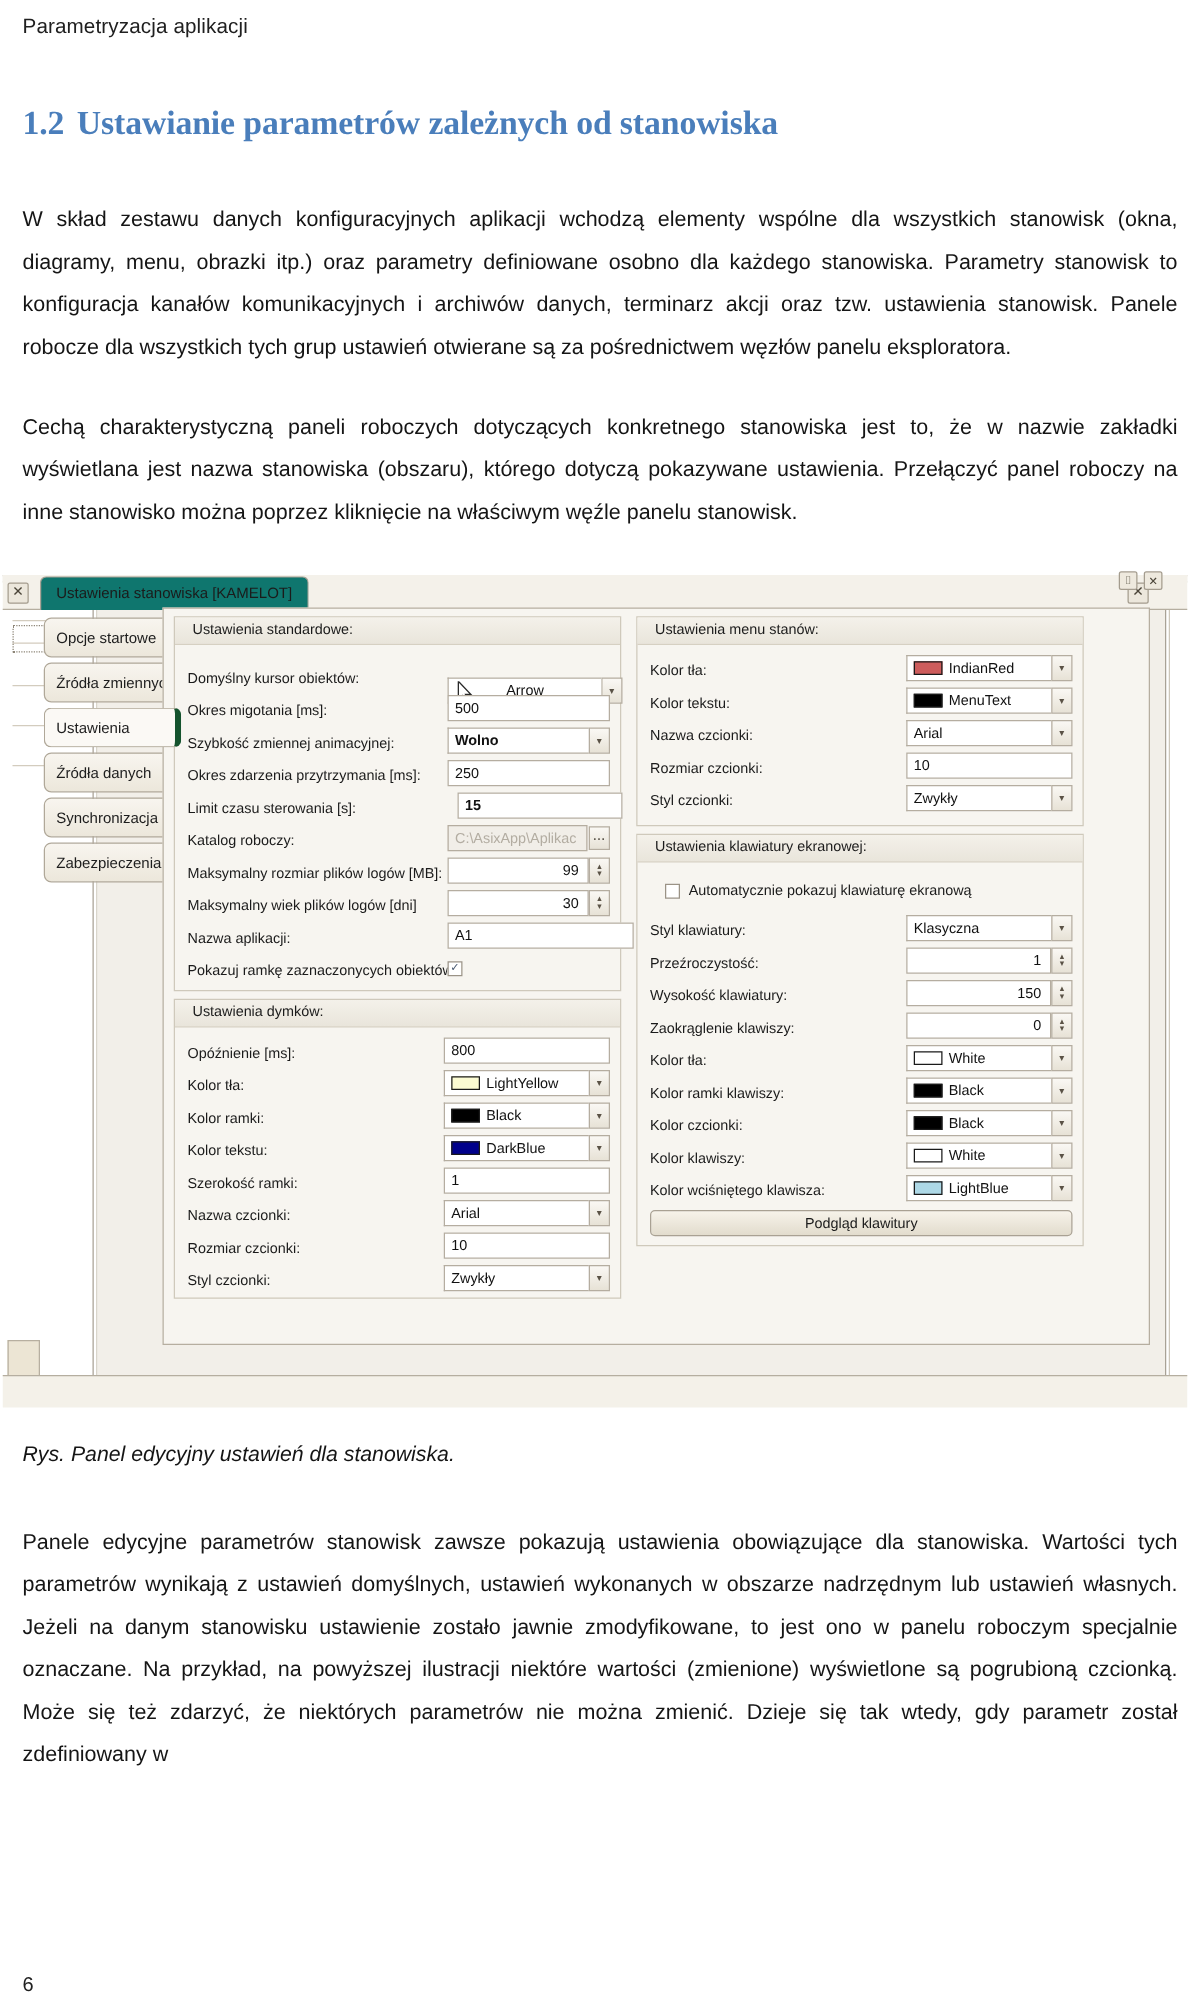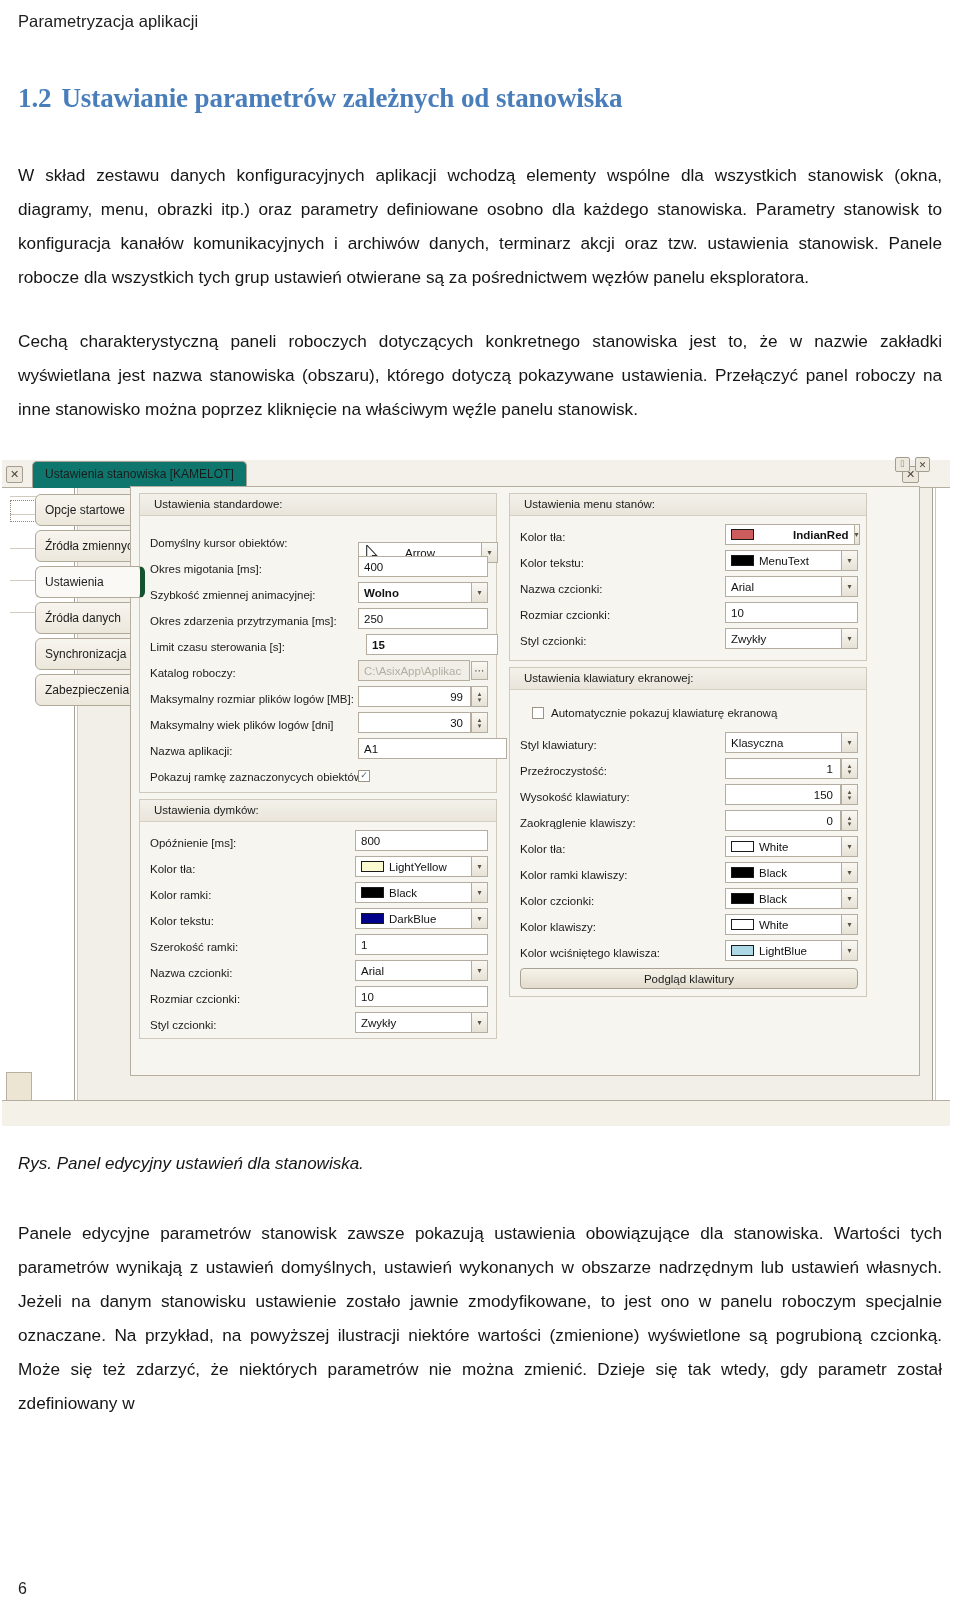--- a/index.html
+++ b/index.html
@@ -297,21 +297,21 @@
                 <polygon points="1,0 1,14 4.2,10.8 6.4,15.6 8.6,14.6 6.4,10 10.5,10" fill="#ffffff" stroke="#2a2a2a" stroke-width="1"></polygon>
               </svg>
               <span>Arrow</span>
             </div>
             <div class="arrow">▾</div>
           </div>
 
           <div class="row" style="left:10px; top:64px;">
               <span class="lbl">Okres migotania [ms]:</span>
             </div>
-          <div class="fld" style="left:218px; top:62px; width:130px;">400</div>
+          <div class="fld" style="left:218px; top:62px; width:130px;">500</div>
 
           <div class="row" style="left:10px; top:90px;">
               <span class="lbl"> Szybkość zmiennej animacyjnej:</span>
             </div>
           <div class="combo" style="left:218px; top:88px; width:130px;">
             <div class="box" style="font-weight:bold;">Wolno</div>
             <div class="arrow">▾</div>
           </div>
 
           <div class="row" style="left:10px; top:116px;">
@@ -427,21 +427,21 @@
           </div>
         </div>
 
         <div class="group" style="left:378px; top:6px; width:358px; height:168px;">
           <div class="group-hd">Ustawienia menu stanów:</div>
 
           <div class="row" style="left:10px; top:32px;">
               <span class="lbl">Kolor tła:</span>
             </div>
           <div class="combo" style="left:215px; top:30px; width:133px;">
-            <div class="box" style="font-weight:bold;gap:34px;">
+            <div class="box" style="font-weight:normal;">
                 <span class="swatch" style="background:#cd5c5c;"></span>
                 <span>IndianRed</span>
               </div>
             <div class="arrow">▾</div>
           </div>
 
           <div class="row" style="left:10px; top:58px;">
               <span class="lbl">Kolor tekstu:</span>
             </div>
           <div class="combo" style="left:215px; top:56px; width:133px;">

